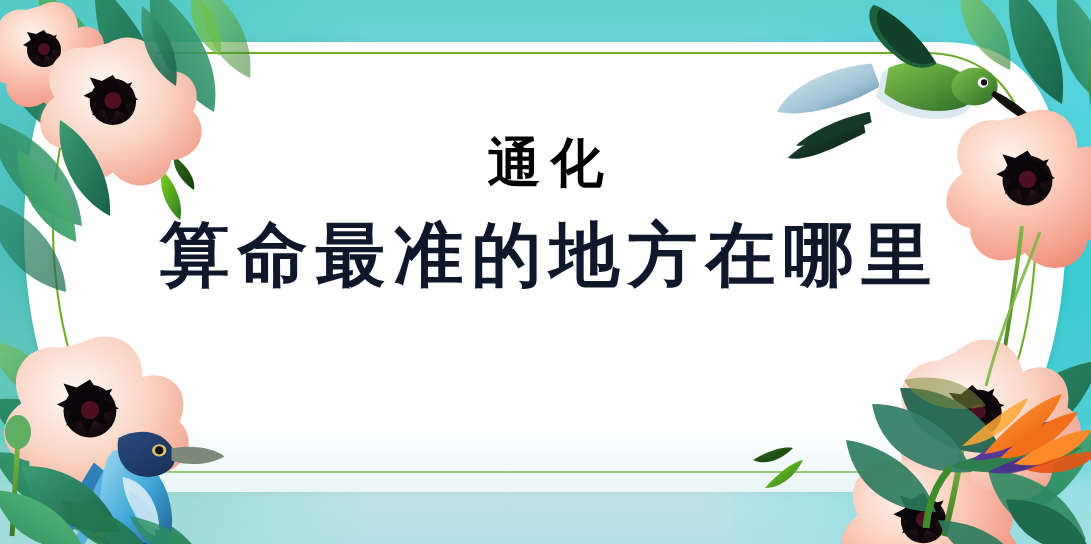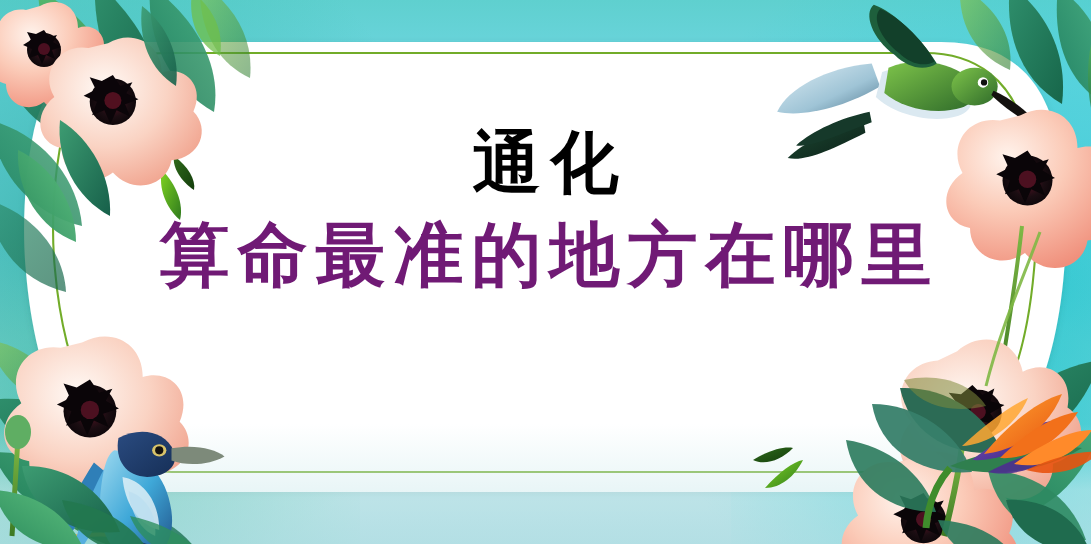--- a/index.html
+++ b/index.html
@@ -59,33 +59,33 @@
   .text-block {
     position:absolute;
     left:0; right:0; top:118px;
     text-align:center;
     z-index:40;
     pointer-events:none;
   }
   .t-title {
     font-family:"DejaVu Sans","Liberation Sans",sans-serif;
     font-weight:700;
-    font-size:68px;
+    font-size:53px;
     line-height:90px;
     letter-spacing:10px;
     color:#000;
     text-indent:10px;
   }
   .t-line {
     font-family:"DejaVu Sans","Liberation Sans",sans-serif;
     font-weight:700;
     font-size:70px;
     line-height:90px;
     letter-spacing:8px;
-    color:#701a75;
+    color:#0f172a;
     text-indent:8px;
   }
   .t-line2 { margin-top:2px; }
   .t-line3 { margin-top:6px; }
 
   
   .art { position:absolute; pointer-events:none; }
   .art-front { z-index:60; }
   .art-back  { z-index:10; }
   .leaf-sliver { position:absolute; z-index:45; }

